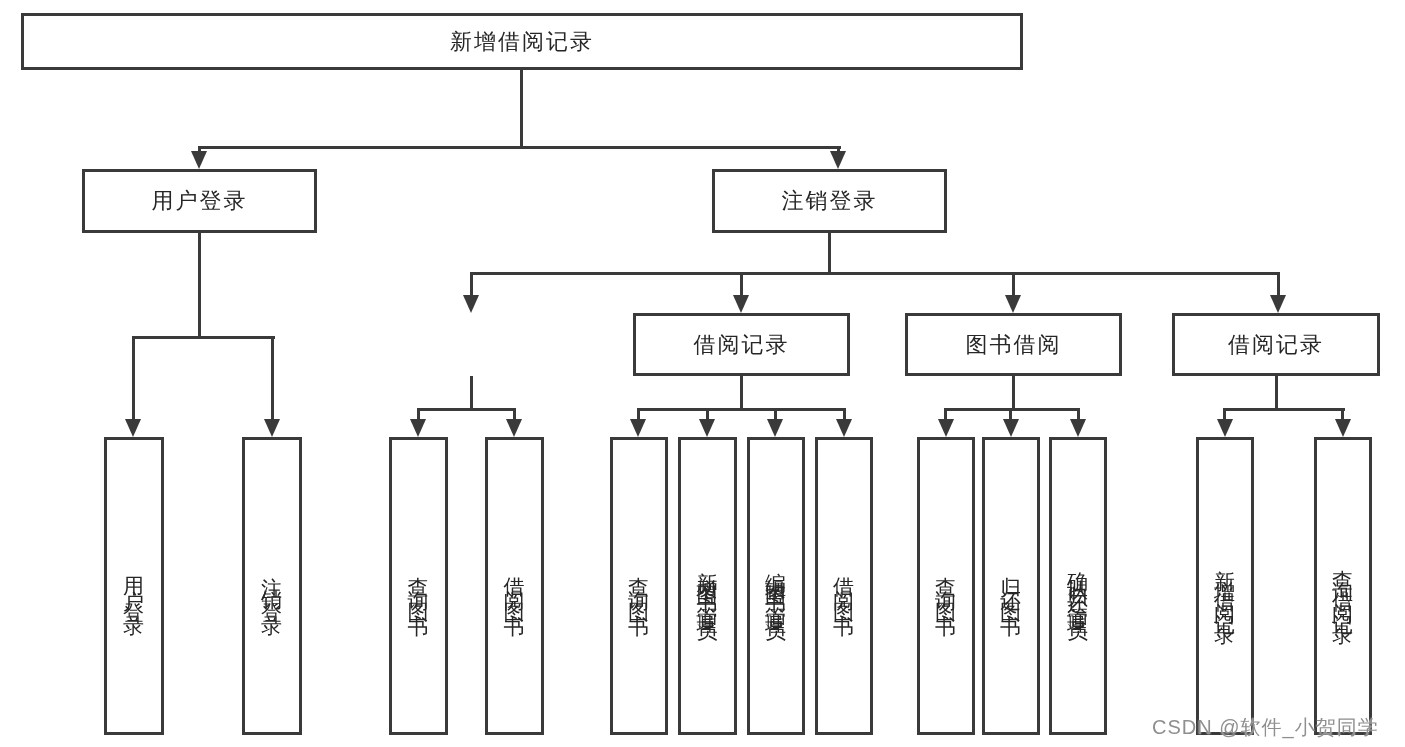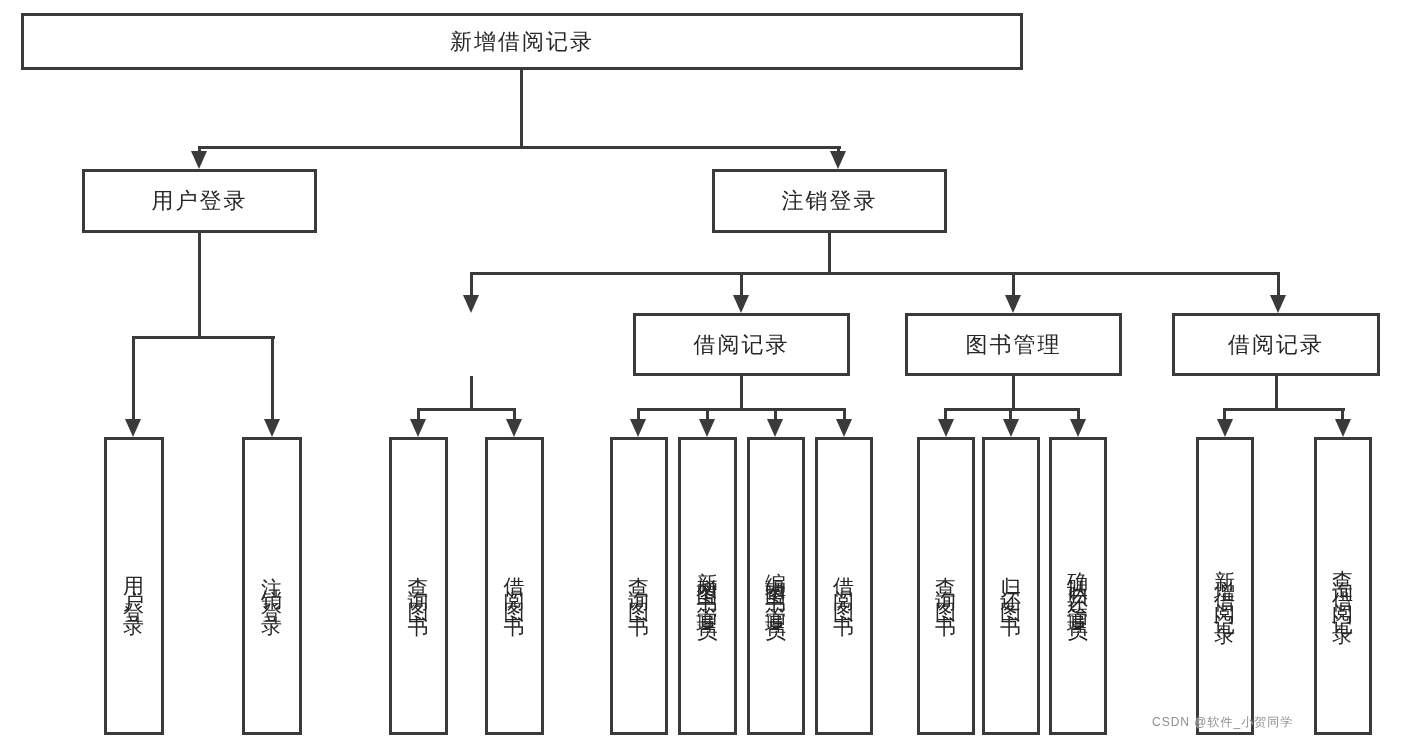--- a/index.html
+++ b/index.html
@@ -40,21 +40,21 @@
   .arrow{
     position:absolute;width:0;height:0;
     border-left:8px solid transparent;
     border-right:8px solid transparent;
     border-top:18px solid var(--line);
   }
   .watermark{
     position:absolute;
     left:1152px;top:714px;
     width:253px;
-    font-size:12px;
+    font-size:20px;
     letter-spacing:1px;
     color:var(--wm);
     text-shadow:0 0 2px #ffffff;
     z-index:5;
     white-space:nowrap;
   }
 </style>
 </head>
 <body>
 
@@ -71,21 +71,21 @@
   <div class="box hbox" style="left:712px;top:169px;width:235px;height:64px;">
     <span>注销登录</span>
   </div>
 
 
   <div class="box hbox" style="left:633px;top:313px;width:217px;height:63px;">
     <span>借阅记录</span>
   </div>
 
   <div class="box hbox" style="left:905px;top:313px;width:217px;height:63px;">
-    <span>图书管理</span>
+    <span>图书借阅</span>
   </div>
 
   <div class="box hbox" style="left:1172px;top:313px;width:208px;height:63px;">
     <span>借阅记录</span>
   </div>
 
   <div class="box leaf" style="left:104px;top:437px;width:60px;height:298px;">
     <span class="vtext ls4">用户登录</span>
   </div>
 

